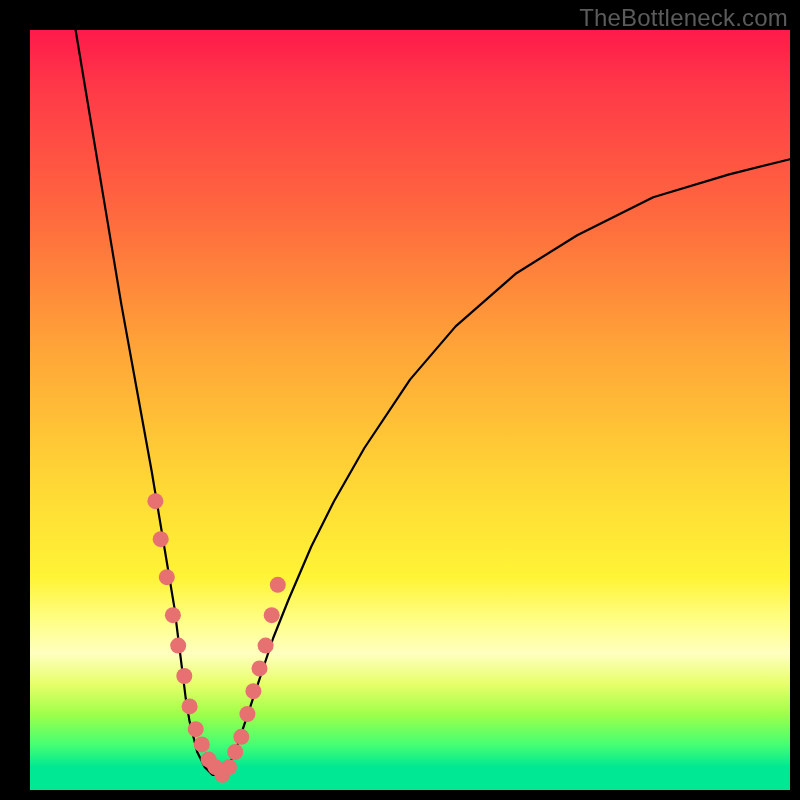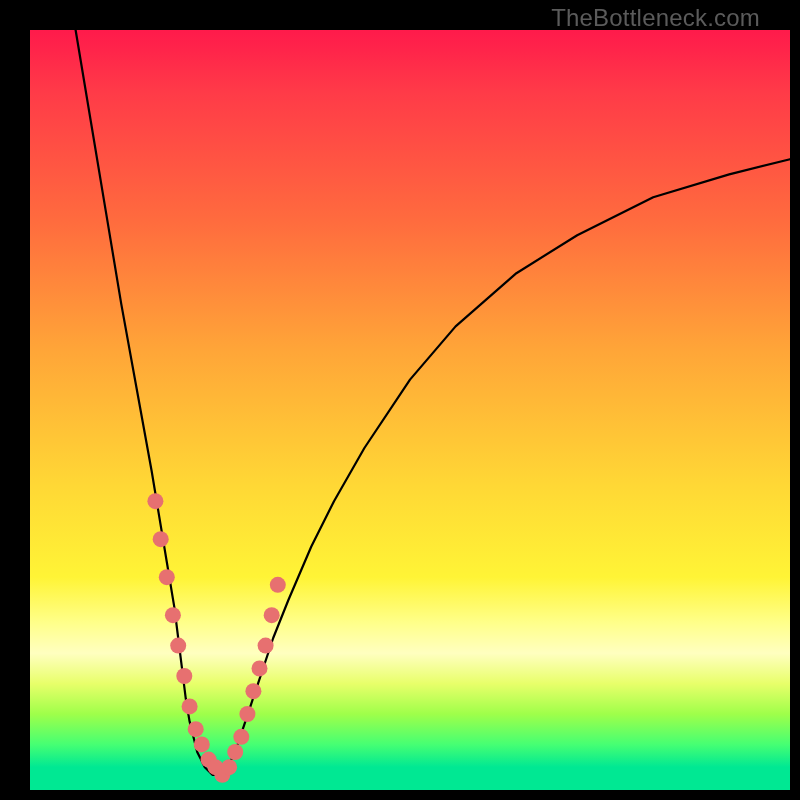--- a/index.html
+++ b/index.html
@@ -11,20 +11,21 @@
     background: #000;
     font-family: Arial, Helvetica, sans-serif;
   }
   .frame {
     position: absolute;
     left: 0;
     top: 0;
     width: 768px;
     height: 800px;
     background: #000;
+    padding-left: 28px;
   }
   .plot {
     position: absolute;
     left: 30px;
     top: 30px;
     width: 760px;
     height: 760px;
     
     background: linear-gradient(
       to bottom,

